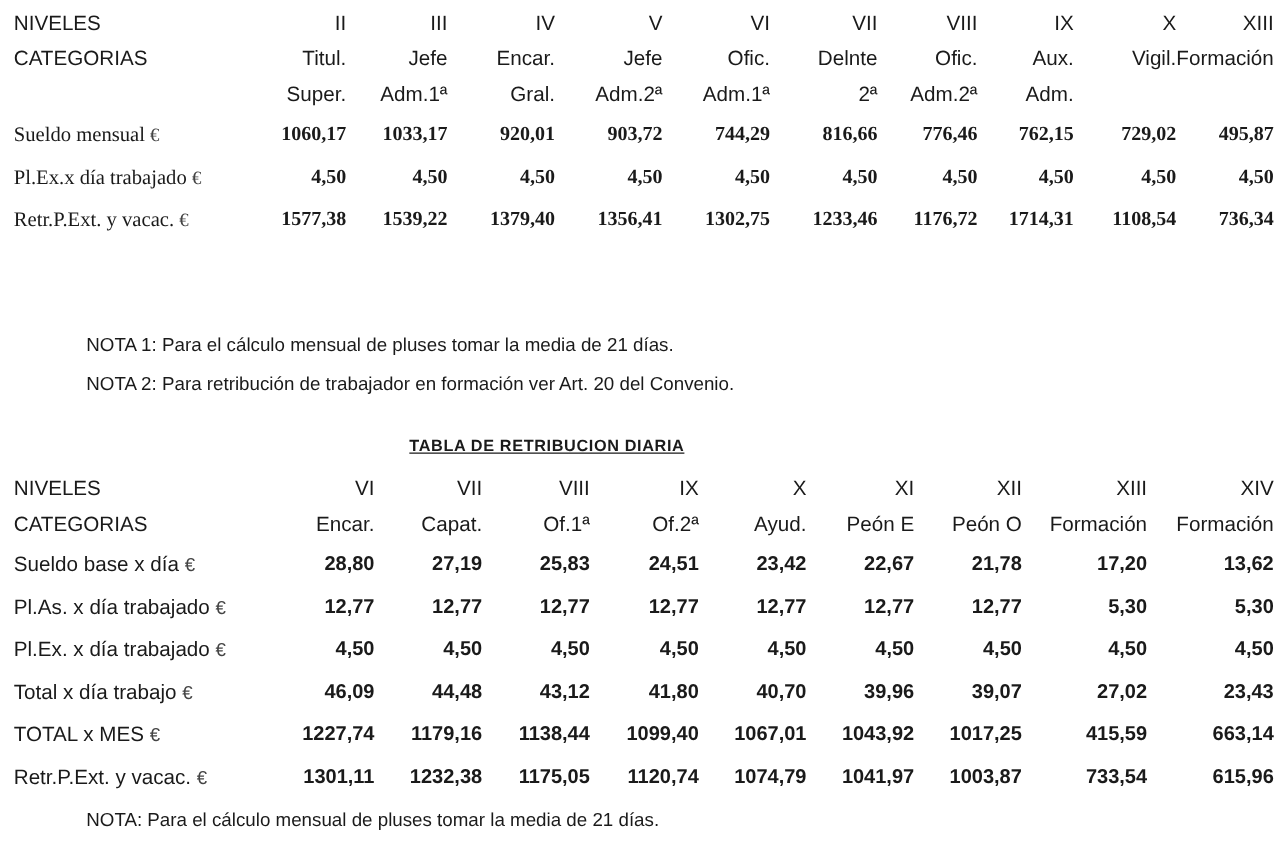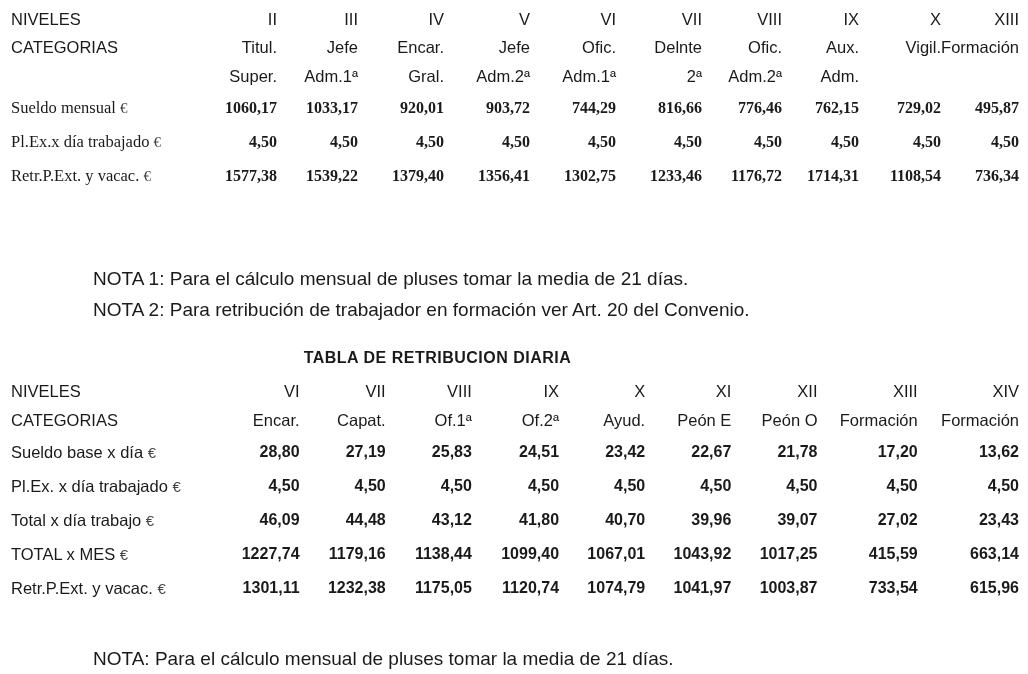--- a/index.html
+++ b/index.html
@@ -39,37 +39,37 @@
     .tbl td.numcol-last { padding-right: 9px; }
     .euro { color: #444; font-size: 15px; }
 
     #table-monthly { top: 5px; width: 1028px; }
     #table-monthly tr { height: 28.5px; }
     #table-monthly tr.num-row { height: 34px; font-family: Liberation Serif, serif; }
 
     .note {
       position: absolute;
       left: 69px;
-      font-size: 19px;
+      font-size: 15px;
       white-space: nowrap;
-      margin-left: 24px;
     }
     #note1 { top: 268px; }
     #note2 { top: 299px; }
 
     #daily-title {
       position: absolute;
       top: 349px;
       left: 0;
       width: 873px;
       text-align: center;
       padding-left: 0;
       font-weight: bold;
-      font-size: 16px;
+      font-size: 13px;
       letter-spacing: 0.5px;
+      text-decoration: underline;
     }
     .title-inner { position: relative; left: 1px; }
 
     #table-daily { top: 377px; width: 1028px; }
     #table-daily tr { height: 29px; }
     #table-daily tr.num-row { height: 34px; }
 
     #note3 { top: 648px; }
   </style>
 </head>
@@ -226,20 +226,32 @@
     <td class="num">27,19</td>
     <td class="num">25,83</td>
     <td class="num">24,51</td>
     <td class="num">23,42</td>
     <td class="num">22,67</td>
     <td class="num">21,78</td>
     <td class="num">17,20</td>
     <td class="num numcol-last">13,62</td>
   </tr>
   <tr class="num-row">
+    <td class="label"><span>Pl.As. x día trabajado</span> <span class="euro">€</span></td>
+    <td class="num">12,77</td>
+    <td class="num">12,77</td>
+    <td class="num">12,77</td>
+    <td class="num">12,77</td>
+    <td class="num">12,77</td>
+    <td class="num">12,77</td>
+    <td class="num">12,77</td>
+    <td class="num">5,30</td>
+    <td class="num numcol-last">5,30</td>
+  </tr>
+  <tr class="num-row">
     <td class="label"><span>Pl.Ex. x día trabajado</span> <span class="euro">€</span></td>
     <td class="num">4,50</td>
     <td class="num">4,50</td>
     <td class="num">4,50</td>
     <td class="num">4,50</td>
     <td class="num">4,50</td>
     <td class="num">4,50</td>
     <td class="num">4,50</td>
     <td class="num">4,50</td>
     <td class="num numcol-last">4,50</td>

